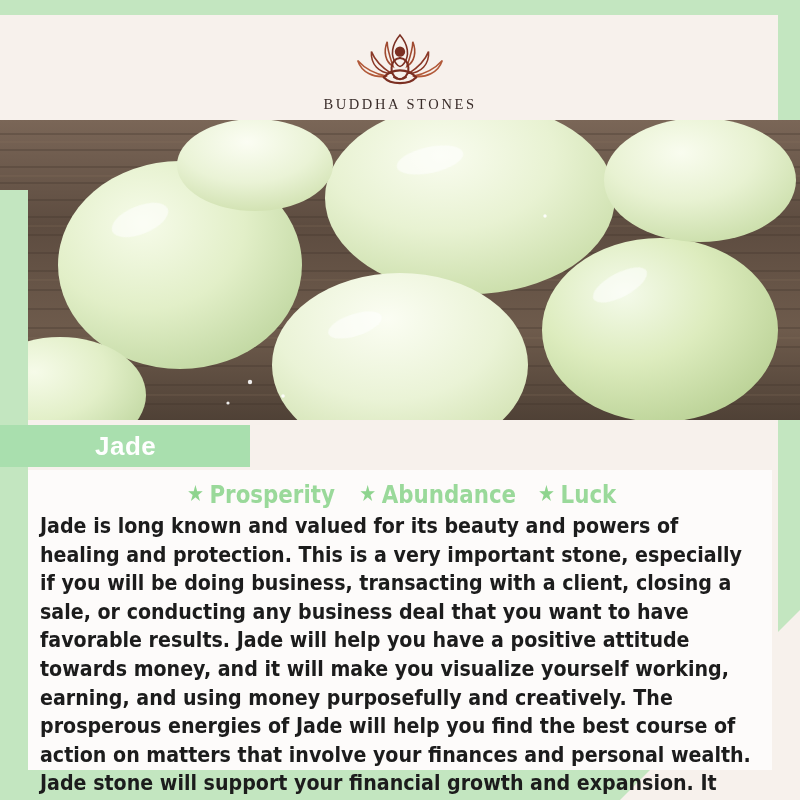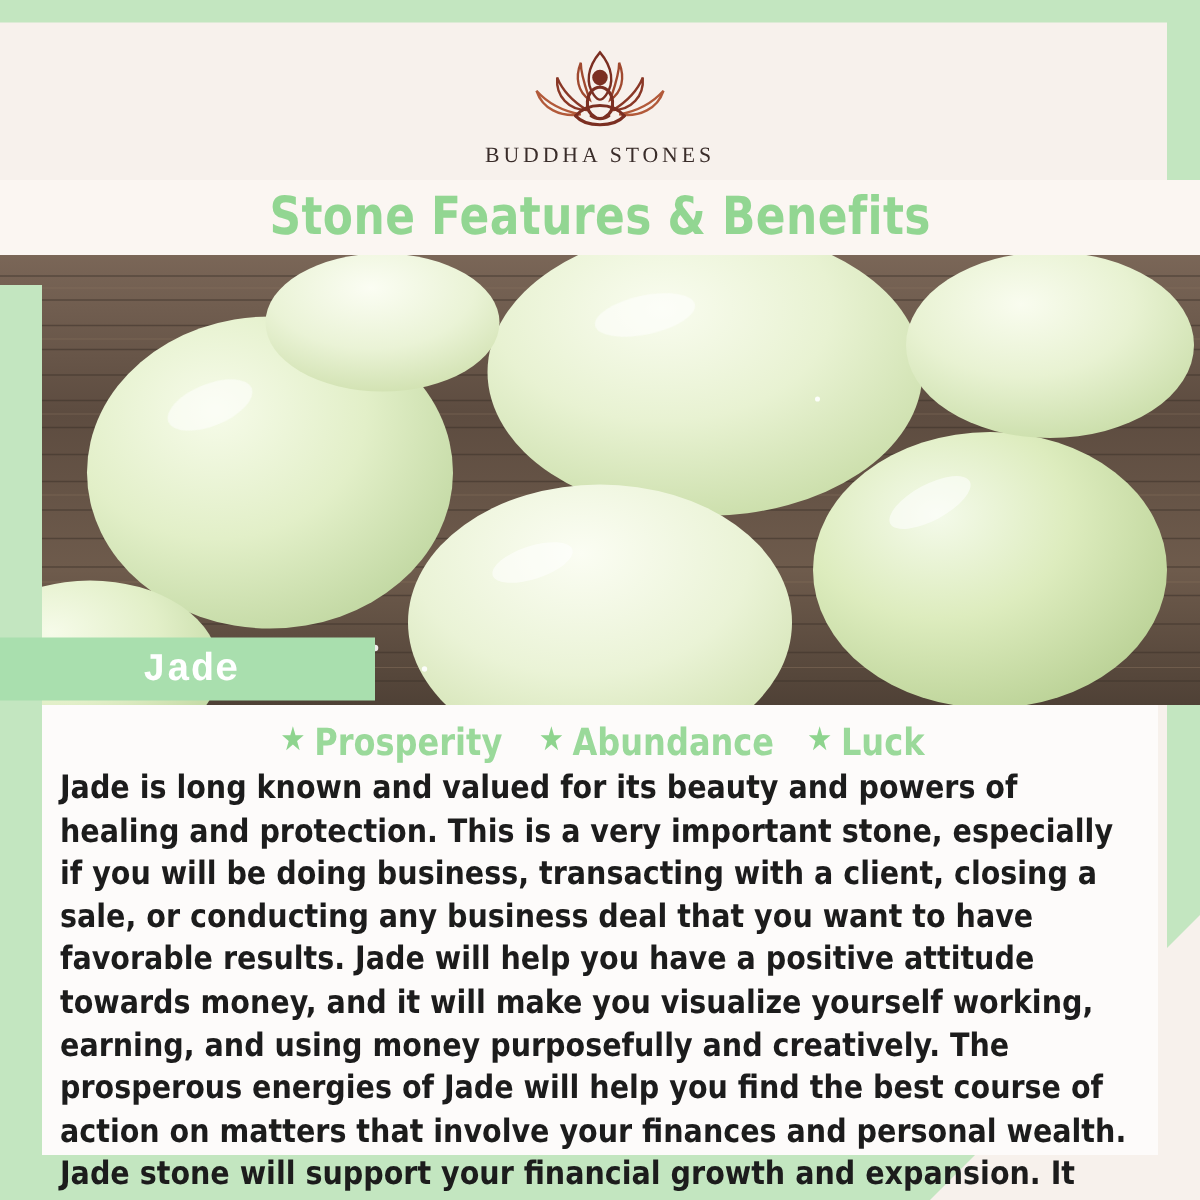--- a/index.html
+++ b/index.html
@@ -128,21 +128,20 @@
     display: flex;
     align-items: center;
     z-index: 5;
   }
   .name-text {
     margin-left: 95px;
     color: #ffffff;
     font-size: 26px;
     font-weight: bold;
     letter-spacing: 0.5px;
-    font-family: Liberation Mono, monospace;
   }
 
   
   .body-region {
     position: absolute;
     left: 28px;
     top: 470px;
     width: 744px;
     bottom: 30px;
     background: #fdfbfa;
@@ -211,23 +210,20 @@
           <path d="M130 57 C140 58 146 66 147 76 C148 86 144 94 136 98"></path>
           <path d="M97 96 C106 86 118 82 130 82 C142 82 154 86 163 96"></path>
           <path d="M97 96 C104 104 116 108 130 108 C144 108 156 104 163 96"></path>
           <path d="M118 96 C124 101 136 101 142 96"></path>
         </g>
       </svg>
     </span>
     <div class="logo-word">BUDDHA STONES</div>
   </div>
 
-  <div class="title-band">
-    <div class="title-text">Stone Features &amp; Benefits</div>
-  </div>
 
   <div class="photo">
     <svg viewBox="0 0 800 300" xmlns="http://www.w3.org/2000/svg" preserveAspectRatio="none">
       <defs>
         <linearGradient id="wood" x1="0" y1="0" x2="0" y2="1">
           <stop offset="0%" stop-color="#7a6657"></stop>
           <stop offset="35%" stop-color="#5d4c40"></stop>
           <stop offset="70%" stop-color="#6e5b4c"></stop>
           <stop offset="100%" stop-color="#4f4136"></stop>
         </linearGradient>

